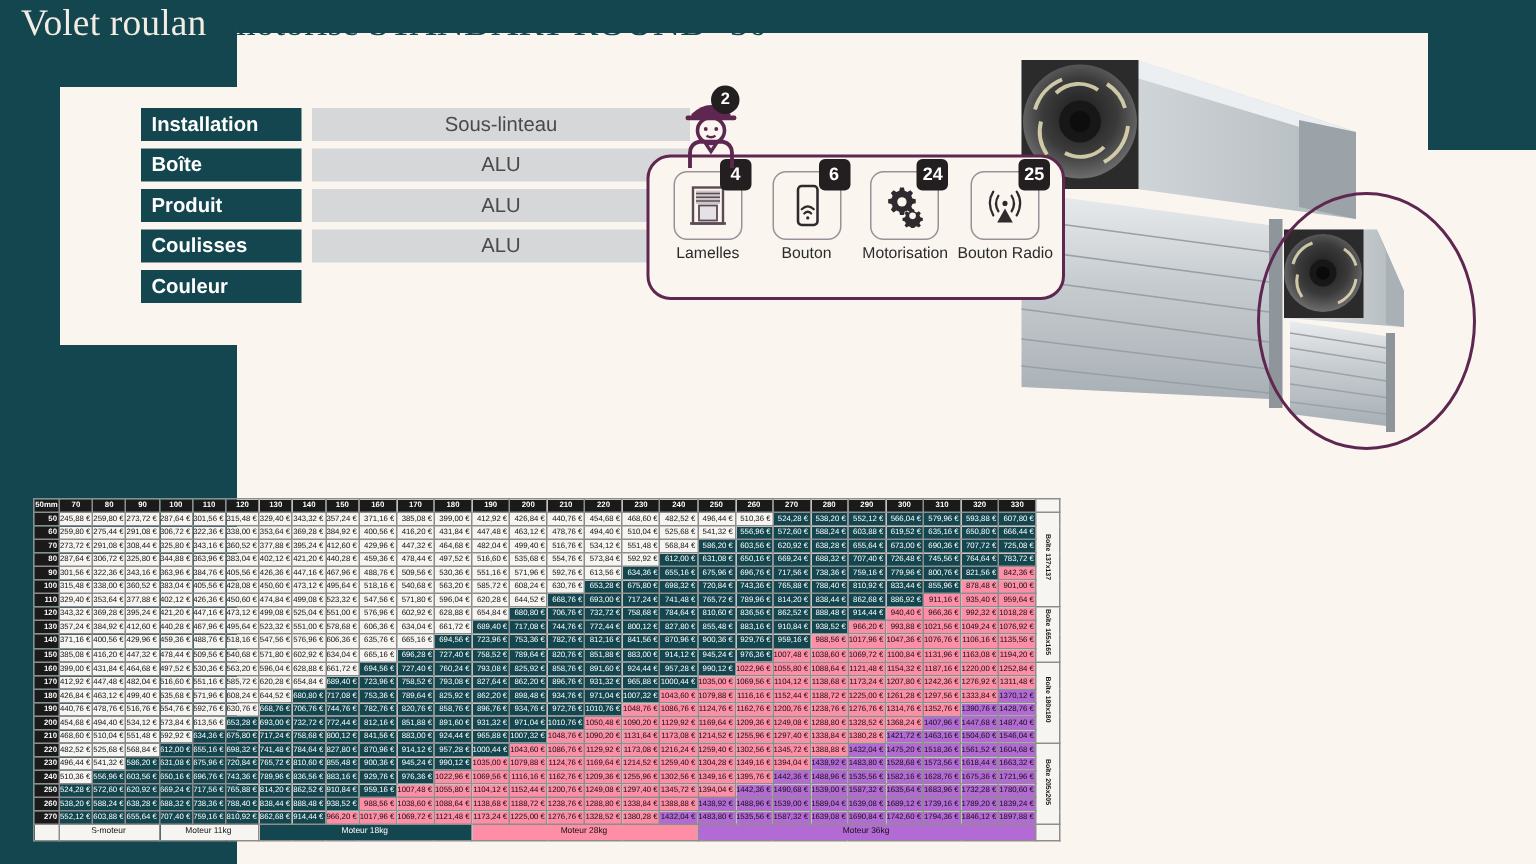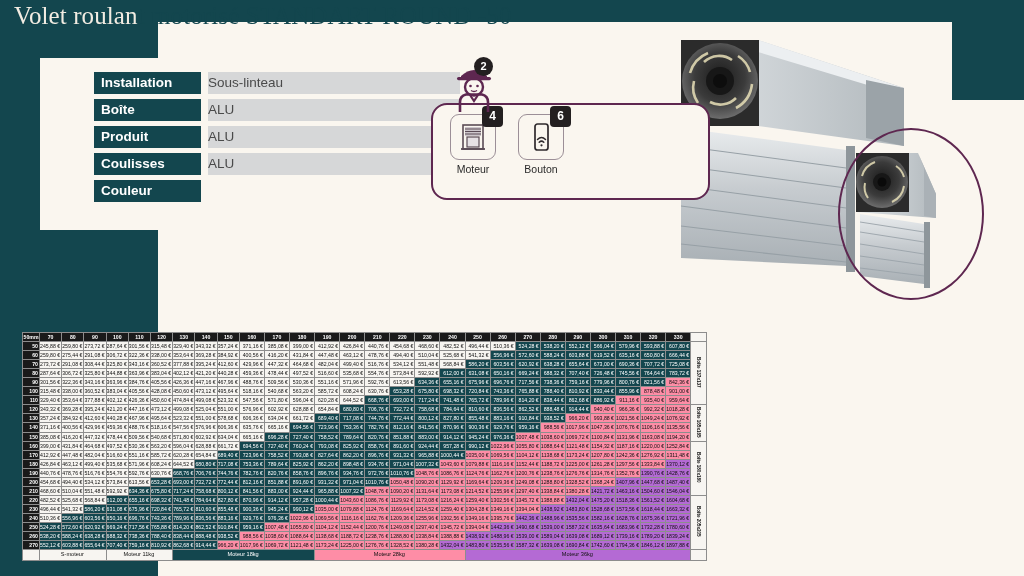--- a/index.html
+++ b/index.html
@@ -29,21 +29,21 @@
 
   
   .spec { position: absolute; left: 58px; top: 72px; z-index: 5; }
   .spec-row { display: flex; align-items: center; margin-bottom: 5px; padding-left: 36px; }
   .spec-key {
     width: 107px; height: 22px; background: #13464e; color: #fff;
     font-size: 13.5px; font-weight: bold; line-height: 22px; padding-left: 7px;
   }
   .spec-val {
     width: 252px; height: 22px; background: #d6d7d8; color: #4a4a4a;
-    font-size: 13.5px; line-height: 22px; margin-left: 7px;
+    font-size: 13.5px; line-height: 22px; text-align: center; margin-left: 7px;
   }
 
   
   .iconpanel { position: absolute; left: 431px; top: 103px; width: 279px; height: 97px;
                border: 2.2px solid #5e2750; border-radius: 16px; background: #faf6ef; z-index: 5; }
   .iconrow { display: flex; padding: 9px 6px 0 8px; gap: 4px; }
   .iconcell { position: relative; width: 64px; text-align: center; }
   .iconbox { width: 46px; height: 46px; margin: 0 auto; border: 1.6px solid #9c8f97;
              border-radius: 9px; display: flex; align-items: center; justify-content: center; background: #faf6ef; }
   .iconlabel { font-size: 10.5px; color: #2b2b2b; margin-top: 3px; white-space: nowrap; }
@@ -154,35 +154,67 @@
               <rect x="7" y="5" width="16" height="9" fill="#cdc6cb"></rect>
               <g stroke="#5b4b55" stroke-width="1">
                 <path d="M7 7h16"></path>
                 <path d="M7 9.5h16"></path>
                 <path d="M7 12h16"></path>
               </g>
               <rect x="9" y="15" width="12" height="10" fill="#e6e1e4" stroke="#5b4b55" stroke-width="1.2"></rect>
               <path d="M3 27h24" stroke="#5b4b55" stroke-width="1.8"></path>
             </svg>
           </div>
-          <div class="iconlabel">Moteur</div>
+          <div class="iconlabel">Lamelles</div>
         </div>
         <div class="iconcell">
           <div class="badge">6</div>
           <div class="iconbox">
             <svg width="30" height="30" viewBox="0 0 30 30">
               <rect x="9" y="2" width="13" height="26" rx="2.5" fill="none" stroke="#2f2a2d" stroke-width="1.7"></rect>
               <g fill="none" stroke="#2f2a2d" stroke-width="1.5" stroke-linecap="round">
                 <path d="M11.5 17.5 q4 -4 8 0"></path>
                 <path d="M13.2 20.3 q2.3 -2.3 4.6 0"></path>
               </g>
               <circle cx="15.5" cy="23.3" r="1.1" fill="#2f2a2d"></circle>
             </svg>
           </div>
           <div class="iconlabel">Bouton</div>
+        </div>
+        <div class="iconcell">
+          <div class="badge">24</div>
+          <div class="iconbox">
+            <svg width="30" height="30" viewBox="0 0 30 30">
+              <g fill="#2f2a2d">
+                <path d="M12 3 l2.6 0 .5 2.2 1.9 .8 1.9 -1.2 1.8 1.8 -1.2 1.9 .8 1.9 2.2 .5 0 2.6 -2.2 .5 -.8 1.9 1.2 1.9 -1.8 1.8 -1.9 -1.2 -1.9 .8 -.5 2.2 -2.6 0 -.5 -2.2 -1.9 -.8 -1.9 1.2 -1.8 -1.8 1.2 -1.9 -.8 -1.9 -2.2 -.5 0 -2.6 2.2 -.5 .8 -1.9 -1.2 -1.9 1.8 -1.8 1.9 1.2 1.9 -.8 z"></path>
+              </g>
+              <circle cx="13.3" cy="12.6" r="3.1" fill="#faf6ef"></circle>
+              <g fill="#2f2a2d">
+                <path d="M19.5 17.5 l1.9 0 .4 1.6 1.4 .6 1.4 -.9 1.3 1.3 -.9 1.4 .6 1.4 1.6 .4 0 1.9 -1.6 .4 -.6 1.4 .9 1.4 -1.3 1.3 -1.4 -.9 -1.4 .6 -.4 1.6 -1.9 0 -.4 -1.6 -1.4 -.6 -1.4 .9 -1.3 -1.3 .9 -1.4 -.6 -1.4 -1.6 -.4 0 -1.9 1.6 -.4 .6 -1.4 -.9 -1.4 1.3 -1.3 1.4 .9 1.4 -.6 z"></path>
+              </g>
+              <circle cx="20.4" cy="21.9" r="2.2" fill="#faf6ef"></circle>
+            </svg>
+          </div>
+          <div class="iconlabel">Motorisation</div>
+        </div>
+        <div class="iconcell">
+          <div class="badge">25</div>
+          <div class="iconbox">
+            <svg width="30" height="30" viewBox="0 0 30 30">
+              <g fill="none" stroke="#2f2a2d" stroke-width="1.5" stroke-linecap="round">
+                <path d="M10.6 8.5 q-3.2 5.2 0 10.4"></path>
+                <path d="M19.4 8.5 q3.2 5.2 0 10.4"></path>
+                <path d="M7.2 5.8 q-4.6 7.2 0 15.8"></path>
+                <path d="M22.8 5.8 q4.6 7.2 0 15.8"></path>
+              </g>
+              <circle cx="15" cy="13.6" r="1.7" fill="#2f2a2d"></circle>
+              <path d="M15 17 l5.2 9.4 l-10.4 0 z" fill="#2f2a2d"></path>
+            </svg>
+          </div>
+          <div class="iconlabel">Bouton Radio</div>
         </div>
       </div>
   </div>
 
 
   <svg class="photo" viewBox="0 0 320 300">
     <defs>
       <linearGradient id="alu" x1="0" y1="0" x2="0" y2="1">
         <stop offset="0%" stop-color="#e9ecee"></stop>
           <stop offset="45%" stop-color="#c6cbcf"></stop>

